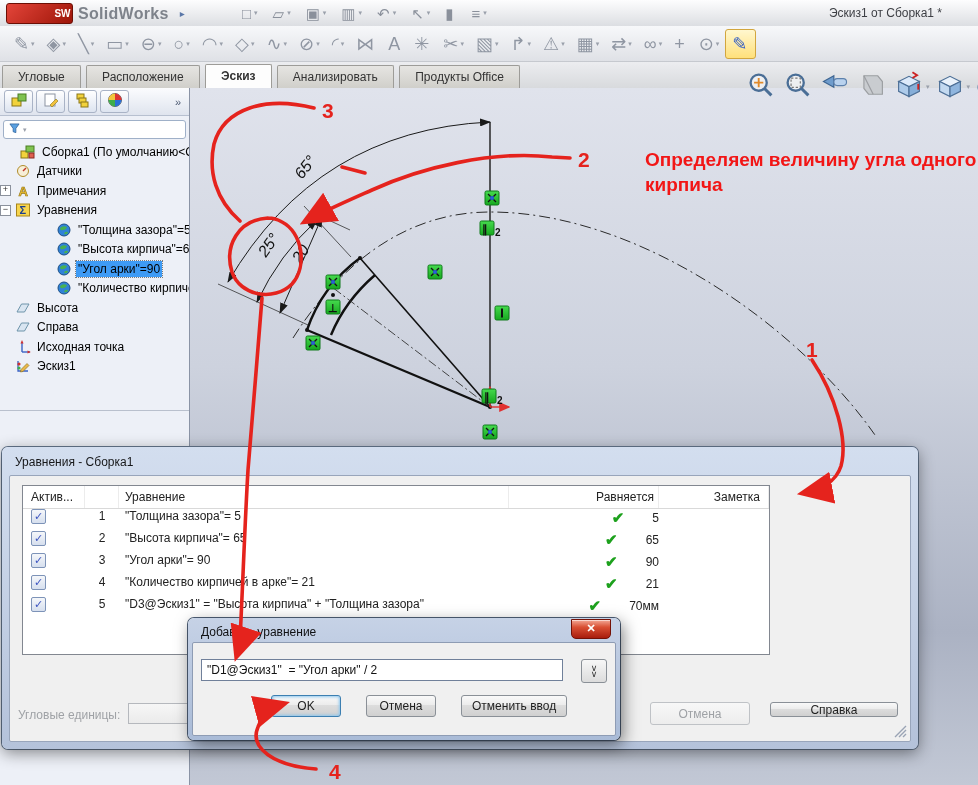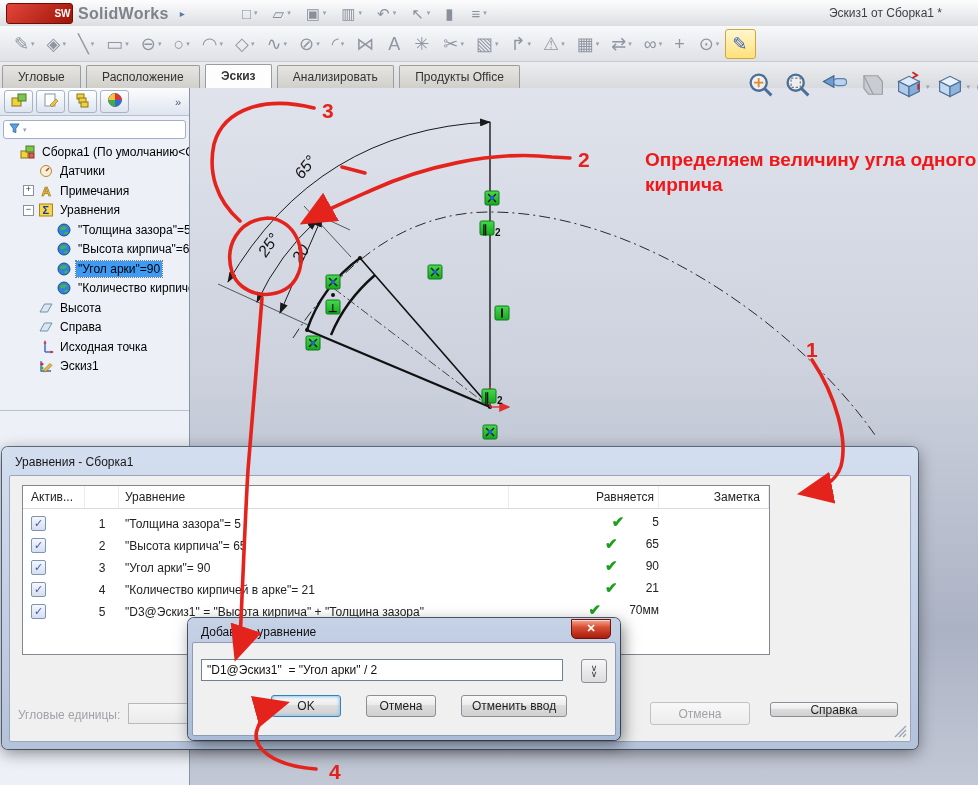--- a/index.html
+++ b/index.html
@@ -33,21 +33,21 @@
   
   .left-panel{position:absolute;left:0;top:88px;width:190px;bottom:0;background:#edf0f7;border-right:1px solid #8a93a5;box-sizing:border-box;}
   .panel-tabs{height:27px;display:flex;align-items:center;gap:3px;padding:0 4px;background:linear-gradient(#fbfcfe,#dfe4ee);border-bottom:1px solid #b7c0d0;}
   .panel-tab{width:27px;height:21px;border:1px solid #a9b3c6;border-radius:3px;background:linear-gradient(#ffffff,#dde4f0);display:flex;align-items:center;justify-content:center;}
   .panel-tab svg{width:16px;height:16px;}
   .panel-chevron{margin-left:auto;color:#4c5a73;font-size:11px;padding-right:4px;}
   .filter-row{margin:4px 3px 2px 3px;height:17px;border:1px solid #9fb0c8;border-radius:3px;background:#fff;display:flex;align-items:center;gap:3px;padding:0 5px;}
   .filter-row svg{width:11px;height:11px;}
   .tree{margin-top:3px;}
   .tree-item{height:19.5px;display:flex;align-items:center;white-space:nowrap;overflow:hidden;}
-  .tree-item.d0{padding-left:5px;} .tree-item.d1{padding-left:23px;} .tree-item.d2{padding-left:41px;}
+  .tree-item.d0{padding-left:5px;} .tree-item.d1{} .tree-item.d2{padding-left:41px;}
   .exp{width:9px;height:9px;border:1px solid #8b919c;background:#fff;font-size:9px;line-height:7px;text-align:center;margin-right:4px;color:#333;flex:none;}
   .exp:empty{visibility:hidden;}
   .ticon{width:16px;height:16px;margin-right:4px;flex:none;}
   .ticon svg{width:16px;height:16px;}
   .tlabel{font-size:12px;color:#000;padding:1px 2px;}
   .tlabel.sel{background:#3e9bf5;outline:1px dotted #7a7a7a;}
   .panel-split{position:absolute;left:0;right:0;top:322px;border-top:1px solid #b9c0cd;}
 
   
   .viewport{position:absolute;left:190px;top:88px;width:788px;bottom:0;background:linear-gradient(180deg,#e0e3ec 0%,#cdd2de 40%,#abb2c3 78%,#c2c8d5 100%);overflow:hidden;}
@@ -62,21 +62,21 @@
   
   .wbtn{font-family:"Liberation Sans",sans-serif;font-size:12px;color:#1f1f1f;background:linear-gradient(#f9f9f9,#ececec 45%,#dddddd 46%,#d0d0d0);border:1px solid #8a9097;border-radius:3px;text-align:center;padding:0;}
   .wbtn.disabled{color:#9fa2a6;background:linear-gradient(#f7f7f7,#ededed);border-color:#bfc2c6;}
   .wbtn.default{border-color:#3c7fb1;box-shadow:inset 0 0 3px 1px #8cc6ee;text-align:center;}
 
   
   .eq-dialog{position:absolute;left:2px;top:447px;width:916px;height:302px;z-index:10;border-radius:6px;background:linear-gradient(#d3deef,#b4c2da);box-shadow:0 4px 16px rgba(0,0,0,.45),0 0 0 1px #66788f;box-sizing:border-box;padding:4px;}
   .eq-title{height:22px;line-height:22px;padding-left:9px;font-size:12px;color:#17181a;}
   .eq-body{position:absolute;left:7px;right:7px;top:28px;bottom:7px;background:#f0f0f0;border:1px solid #98a5bb;border-radius:2px;}
   .eq-table{position:absolute;left:12px;top:9px;width:748px;height:170px;background:#fff;border:1px solid #828790;font-size:12px;box-sizing:border-box;}
-  .eq-head,.eq-row{display:flex;height:22px;align-items:flex-end;}
+  .eq-head,.eq-row{display:flex;height:22px;align-items:flex-start;}
   .eq-head{border-bottom:1px solid #d9d9d9;color:#222;}
   .eq-head>div{border-right:1px solid #ececec;height:100%;display:flex;align-items:center;box-sizing:border-box;}
   .c1{width:62px;padding-left:8px;box-sizing:border-box;flex:none;}
   .c2{width:34px;flex:none;justify-content:center;display:flex;}
   .c3{flex:1;padding-left:6px;box-sizing:border-box;}
   .c4{width:150px;flex:none;display:flex;align-items:center;justify-content:flex-end;box-sizing:border-box;}
   .c5{width:110px;flex:none;display:flex;justify-content:flex-end;padding-right:8px;box-sizing:border-box;}
   .eq-head .c4{padding-right:4px;}
   .cbx{display:inline-block;width:13px;height:13px;border:1px solid #7d93b8;border-radius:2px;background:linear-gradient(#f5f7fa,#d6dfee);color:#3d55c0;font-size:11px;line-height:12px;text-align:center;}
   .okmark{color:#1da11d;font-size:15px;font-weight:bold;margin-right:28px;}

